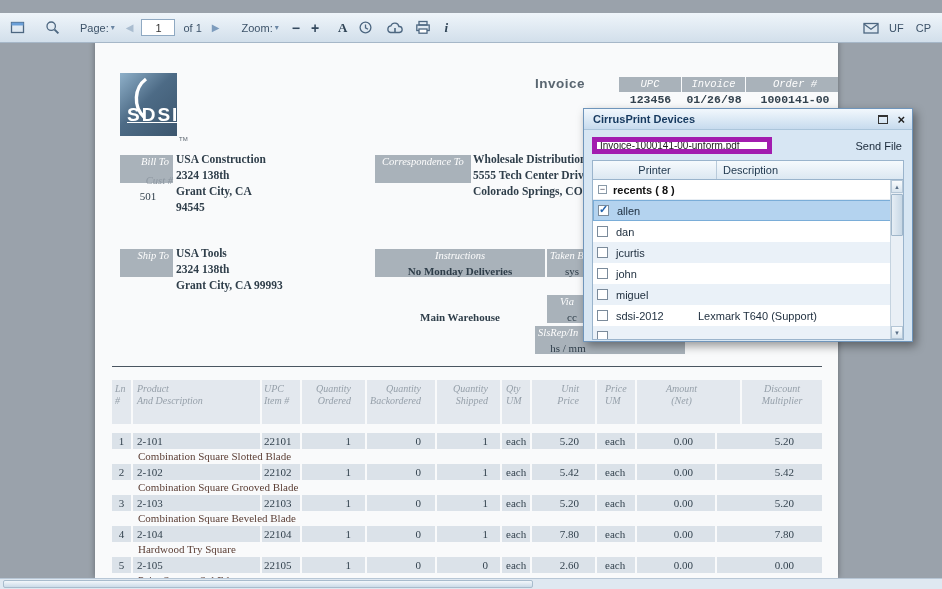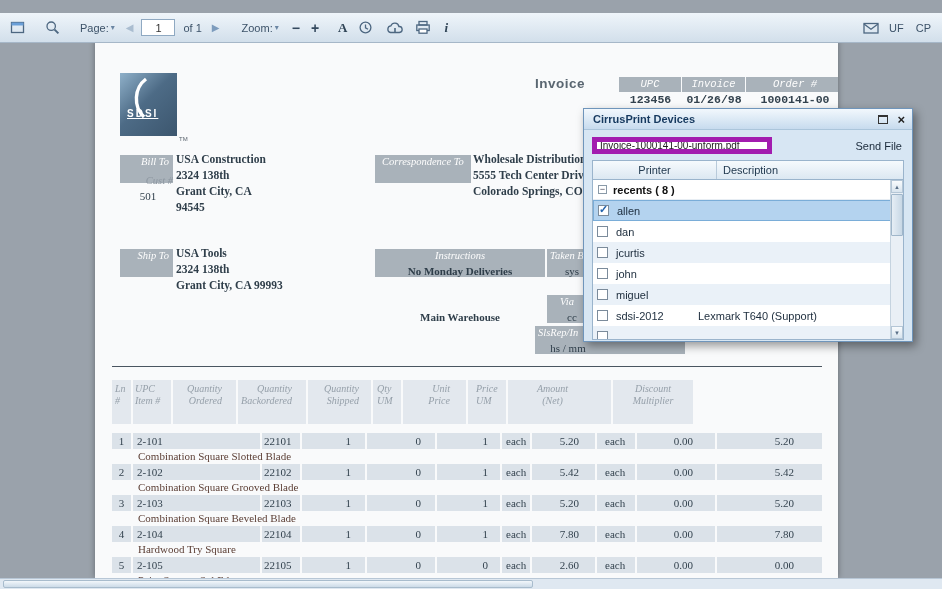--- a/index.html
+++ b/index.html
@@ -33,22 +33,22 @@
   .glabel.la { text-align:left; padding-left:3px; }
   .addr { position:absolute; font-family:"Liberation Serif",serif; font-weight:bold;
     color:#2f3e4a; font-size:11.5px; line-height:16px; }
   .ilabel { position:absolute; font-family:"Liberation Serif",serif; font-style:italic;
     color:#8d97a1; font-size:10.5px; }
   .ival { position:absolute; font-family:"Liberation Serif",serif; color:#2f3e4a;
     font-size:11px; text-align:center; }
 
   .logo { position:absolute; left:25px; top:33px; width:57px; height:63px;
     background:linear-gradient(135deg,#8fb0c9 0%,#4d6b86 45%,#3c566e 100%); }
-  .logo-text { position:absolute; left:7px; bottom:17px; color:#fff; font-weight:bold;
-    font-size:10px; letter-spacing:2px;text-decoration:underline; }
+  .logo-text { position:absolute; left:7px; bottom:10px; color:#fff; font-weight:bold;
+    font-size:19px; letter-spacing:2px;text-decoration:underline; }
   .logo-tm { position:absolute; left:84px; top:96px; font-size:6px; color:#5a646e; }
 
   .inv-title { position:absolute; left:410px; top:36px; width:80px; text-align:right;
     font-size:13.5px; font-weight:bold; color:#5a6671; letter-spacing:.5px; }
 
   .meta { position:absolute; left:524px; top:37px; width:225px; font-family:Liberation Mono, monospace; }
   .meta .hrow, .meta .vrow { display:flex; }
   .meta .hcell { background:#a9b2ba; color:#fdfdfd; font-style:italic; font-size:10.5px;
     height:15px; line-height:15px; text-align:center; border-right:1px solid #f9fafb; }
   .meta .hcell:last-child { border-right:none; }
@@ -253,20 +253,22 @@
     <div class="ival" style="left:452px;top:271px;width:50px">cc</div>
 
     <div class="glabel la" style="left:440px;top:286px;width:150px">SlsRep/In</div>
     <div class="ival" style="left:440px;top:302px;width:66px">hs / mm</div>
 
     <div class="hrule"></div>
 
     <div class="items-head">
       <span class="ih c1">Ln
 #</span>
+      <span class="ih c2">Product
+And Description</span>
       <span class="ih c3">UPC
 Item #</span>
       <span class="ih c4">Quantity
 Ordered</span>
       <span class="ih c5">Quantity
 Backordered</span>
       <span class="ih c6">Quantity
 Shipped</span>
       <span class="ih c7">Qty
 UM</span>

